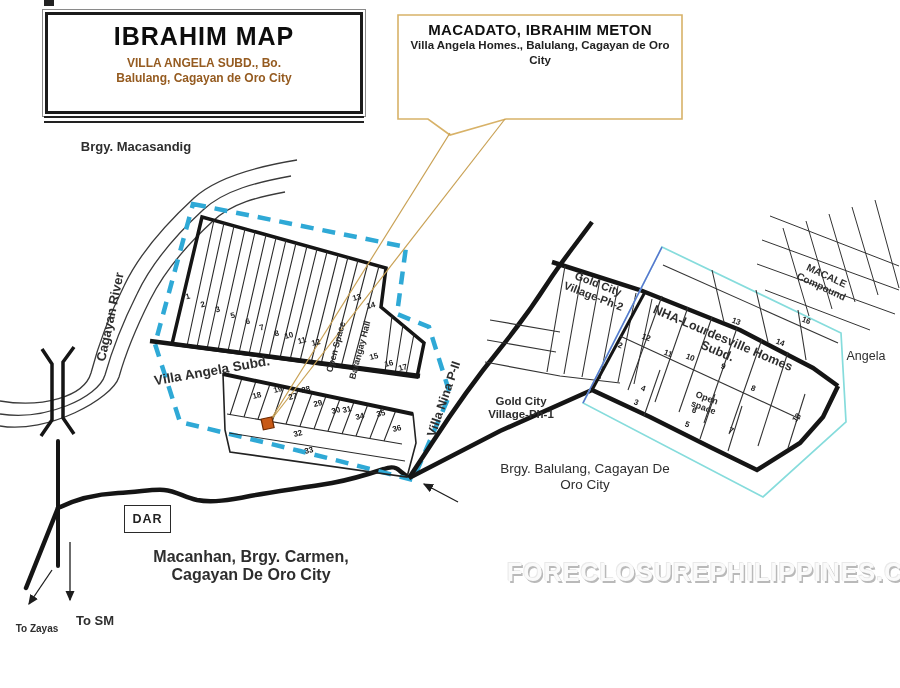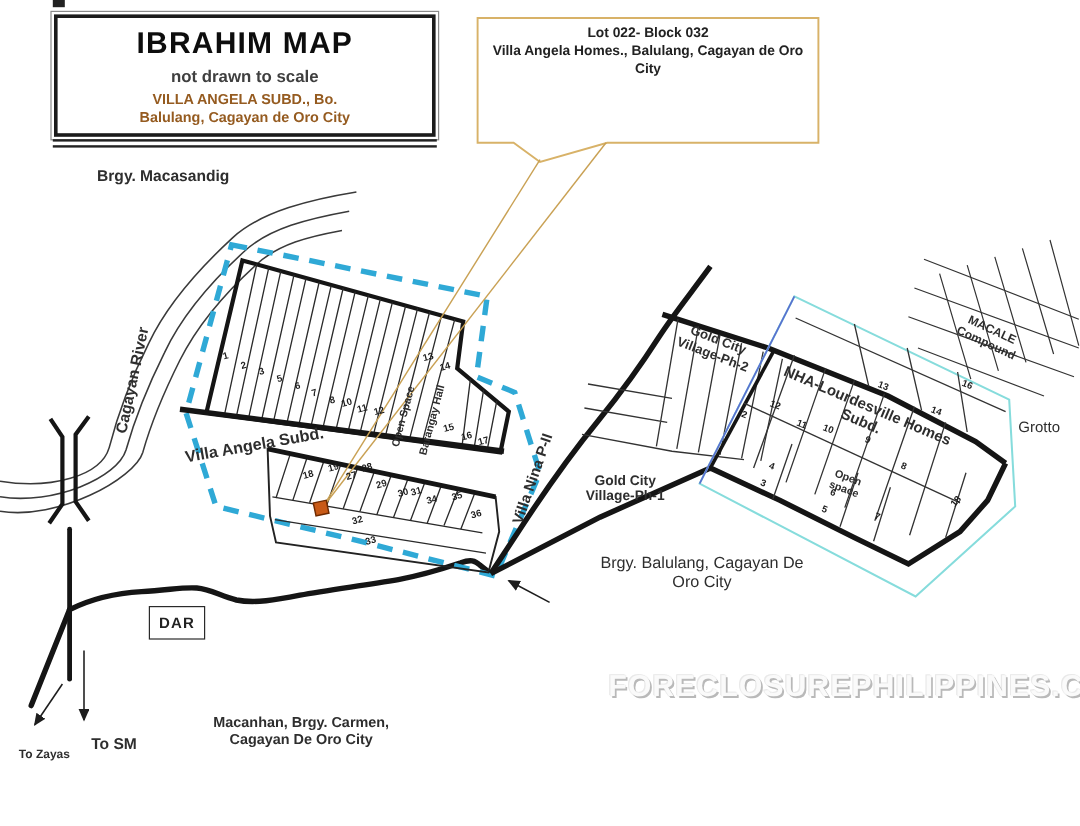--- a/index.html
+++ b/index.html
@@ -127,28 +127,28 @@
       <div class="map-label" style="left: 136px; top: 147px; font-size: 13px; font-weight: 700; transform: translate(-50%, -50%) rotate(0deg);">Brgy. Macasandig</div>
       <div class="map-label" style="left: 111px; top: 317px; font-size: 13px; font-weight: 700; transform: translate(-50%, -50%) rotate(-78deg);">Cagayan River</div>
       <div class="map-label" style="left: 212px; top: 371px; font-size: 13.5px; font-weight: 700; transform: translate(-50%, -50%) rotate(-10deg);">Villa Angela Subd.</div>
       <div class="map-label" style="left: 336px; top: 347px; font-size: 9px; font-weight: 600; transform: translate(-50%, -50%) rotate(-75deg);">Open Space</div>
       <div class="map-label" style="left: 360px; top: 350px; font-size: 9px; font-weight: 600; transform: translate(-50%, -50%) rotate(-75deg);">Barangay Hall</div>
       <div class="map-label" style="left: 444px; top: 399px; font-size: 12.5px; font-weight: 700; transform: translate(-50%, -50%) rotate(-71deg);">Villa Nina P-II</div>
       <div class="map-label" style="left: 596px; top: 290px; font-size: 11px; font-weight: 700; transform: translate(-50%, -50%) rotate(21deg);">Gold City
 Village-Ph-2</div>
       <div class="map-label" style="left: 720px; top: 345px; font-size: 12.5px; font-weight: 700; transform: translate(-50%, -50%) rotate(23deg);">NHA-Lourdesville Homes Subd.</div>
       <div class="map-label" style="left: 824px; top: 281px; font-size: 10px; font-weight: 600; transform: translate(-50%, -50%) rotate(25deg);">MACALE Compound</div>
-      <div class="map-label" style="left: 866px; top: 356px; font-size: 12.5px; font-weight: 500; transform: translate(-50%, -50%) rotate(0deg);">Grotto</div>
+      <div class="map-label" style="left: 866px; top: 356px; font-size: 12.5px; font-weight: 500; transform: translate(-50%, -50%) rotate(0deg);">Angela</div>
       <div class="map-label" style="left: 705px; top: 403px; font-size: 9px; font-weight: 600; transform: translate(-50%, -50%) rotate(20deg);">Open
 space</div>
       <div class="map-label" style="left: 521px; top: 408px; font-size: 11.5px; font-weight: 700; transform: translate(-50%, -50%) rotate(0deg);">Gold City
 Village-Ph-1</div>
       <div class="map-label" style="left: 585px; top: 477px; font-size: 13.5px; font-weight: 400; transform: translate(-50%, -50%) rotate(0deg);">Brgy. Balulang, Cagayan De
 Oro City</div>
-      <div class="map-label" style="left: 251px; top: 566px; font-size: 12px; font-weight: 700; transform: translate(-50%, -50%) rotate(0deg); margin-top: 44px;">Macanhan, Brgy. Carmen,
+      <div class="map-label" style="left: 251px; top: 566px; font-size: 16px; font-weight: 700; transform: translate(-50%, -50%) rotate(0deg);">Macanhan, Brgy. Carmen,
 Cagayan De Oro City</div>
       <div class="map-label" style="left: 37px; top: 629px; font-size: 10px; font-weight: 700; transform: translate(-50%, -50%) rotate(0deg);">To Zayas</div>
       <div class="map-label" style="left: 95px; top: 621px; font-size: 13px; font-weight: 700; transform: translate(-50%, -50%) rotate(0deg);">To SM</div>
       <div class="lot-num" style="left: 188px; top: 297px; transform: translate(-50%, -50%) rotate(-15deg);">1</div>
       <div class="lot-num" style="left: 203px; top: 305px; transform: translate(-50%, -50%) rotate(-15deg);">2</div>
       <div class="lot-num" style="left: 218px; top: 310px; transform: translate(-50%, -50%) rotate(-15deg);">3</div>
       <div class="lot-num" style="left: 233px; top: 316px; transform: translate(-50%, -50%) rotate(-15deg);">5</div>
       <div class="lot-num" style="left: 248px; top: 322px; transform: translate(-50%, -50%) rotate(-15deg);">6</div>
       <div class="lot-num" style="left: 262px; top: 328px; transform: translate(-50%, -50%) rotate(-15deg);">7</div>
       <div class="lot-num" style="left: 277px; top: 334px; transform: translate(-50%, -50%) rotate(-15deg);">8</div>
@@ -184,27 +184,26 @@
       <div class="lot-num" style="left: 643px; top: 389px; transform: translate(-50%, -50%) rotate(21deg);">4</div>
       <div class="lot-num" style="left: 636px; top: 403px; transform: translate(-50%, -50%) rotate(21deg);">3</div>
       <div class="lot-num" style="left: 694px; top: 411px; transform: translate(-50%, -50%) rotate(21deg);">6</div>
       <div class="lot-num" style="left: 687px; top: 425px; transform: translate(-50%, -50%) rotate(21deg);">5</div>
       <div class="lot-num" style="left: 731px; top: 431px; transform: translate(-50%, -50%) rotate(21deg);">7</div>
       <div class="lot-num" style="left: 797px; top: 418px; transform: translate(-50%, -50%) rotate(-50deg);">18</div>
     </div>
 
   <div class="title-box">
     <div class="tb-title">IBRAHIM MAP</div>
-    <div class="tb-sub">not drawn to scale</div>
     <div class="tb-loc">VILLA ANGELA SUBD., Bo.
 Balulang, Cagayan de Oro City</div>
   </div>
 
   <div class="callout-text">
-    <div class="co-line">Lot 022- Block 032</div>
+    <div class="co-name">MACADATO, IBRAHIM METON</div>
     <div class="co-line">Villa Angela  Homes.,  Balulang, Cagayan de Oro
 City</div>
   </div>
 
   <div class="dar-box">
     <span>DAR</span>
   </div>
 
   <div class="watermark">FORECLOSUREPHILIPPINES.COM</div>
 

